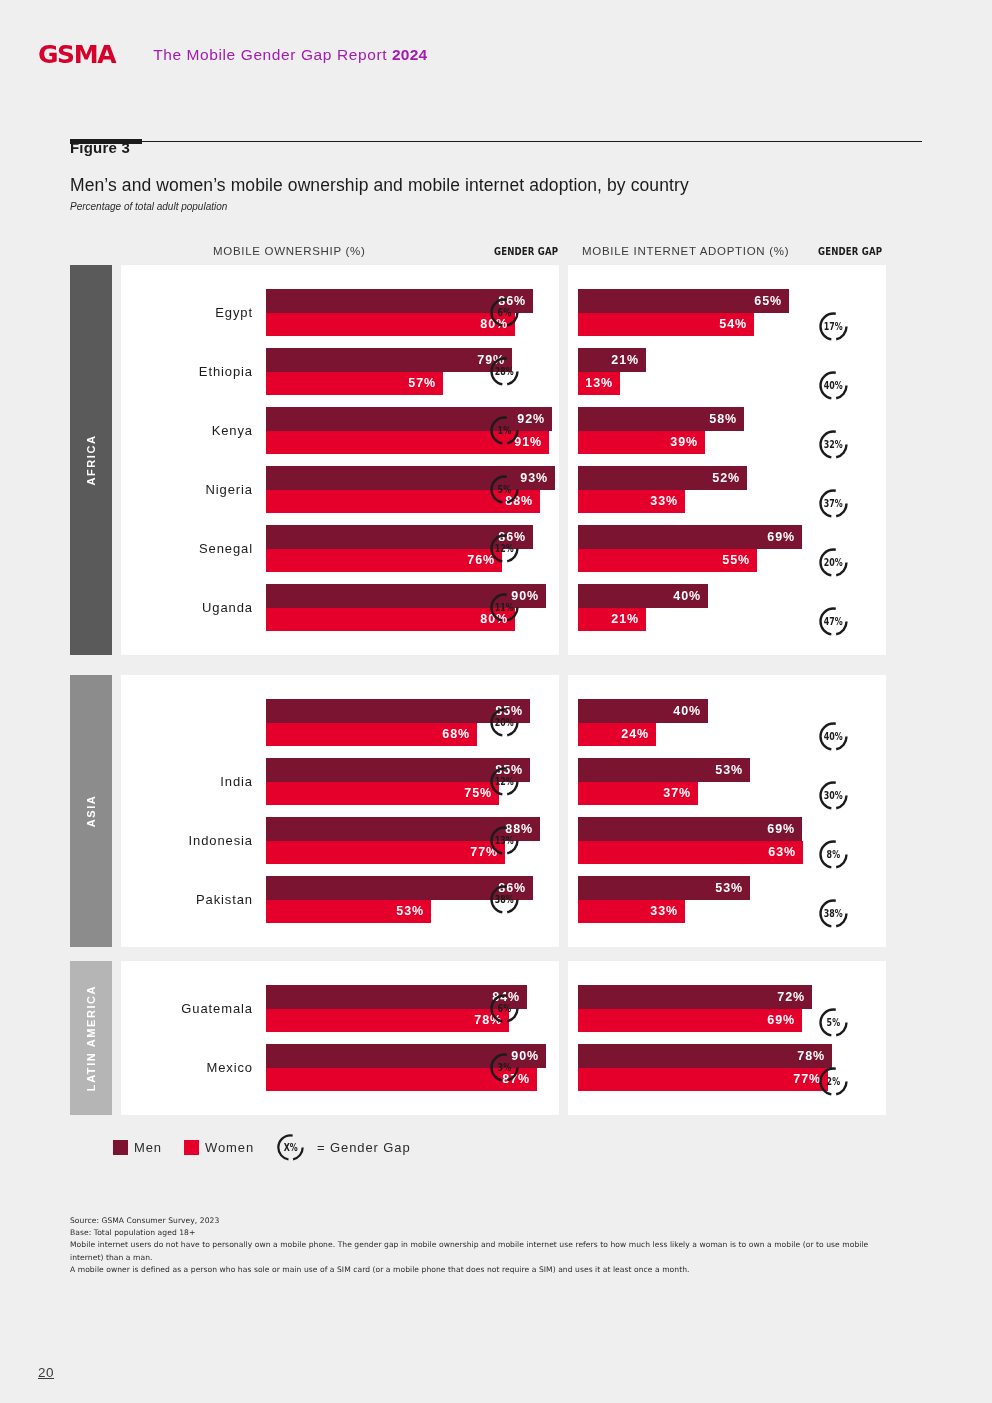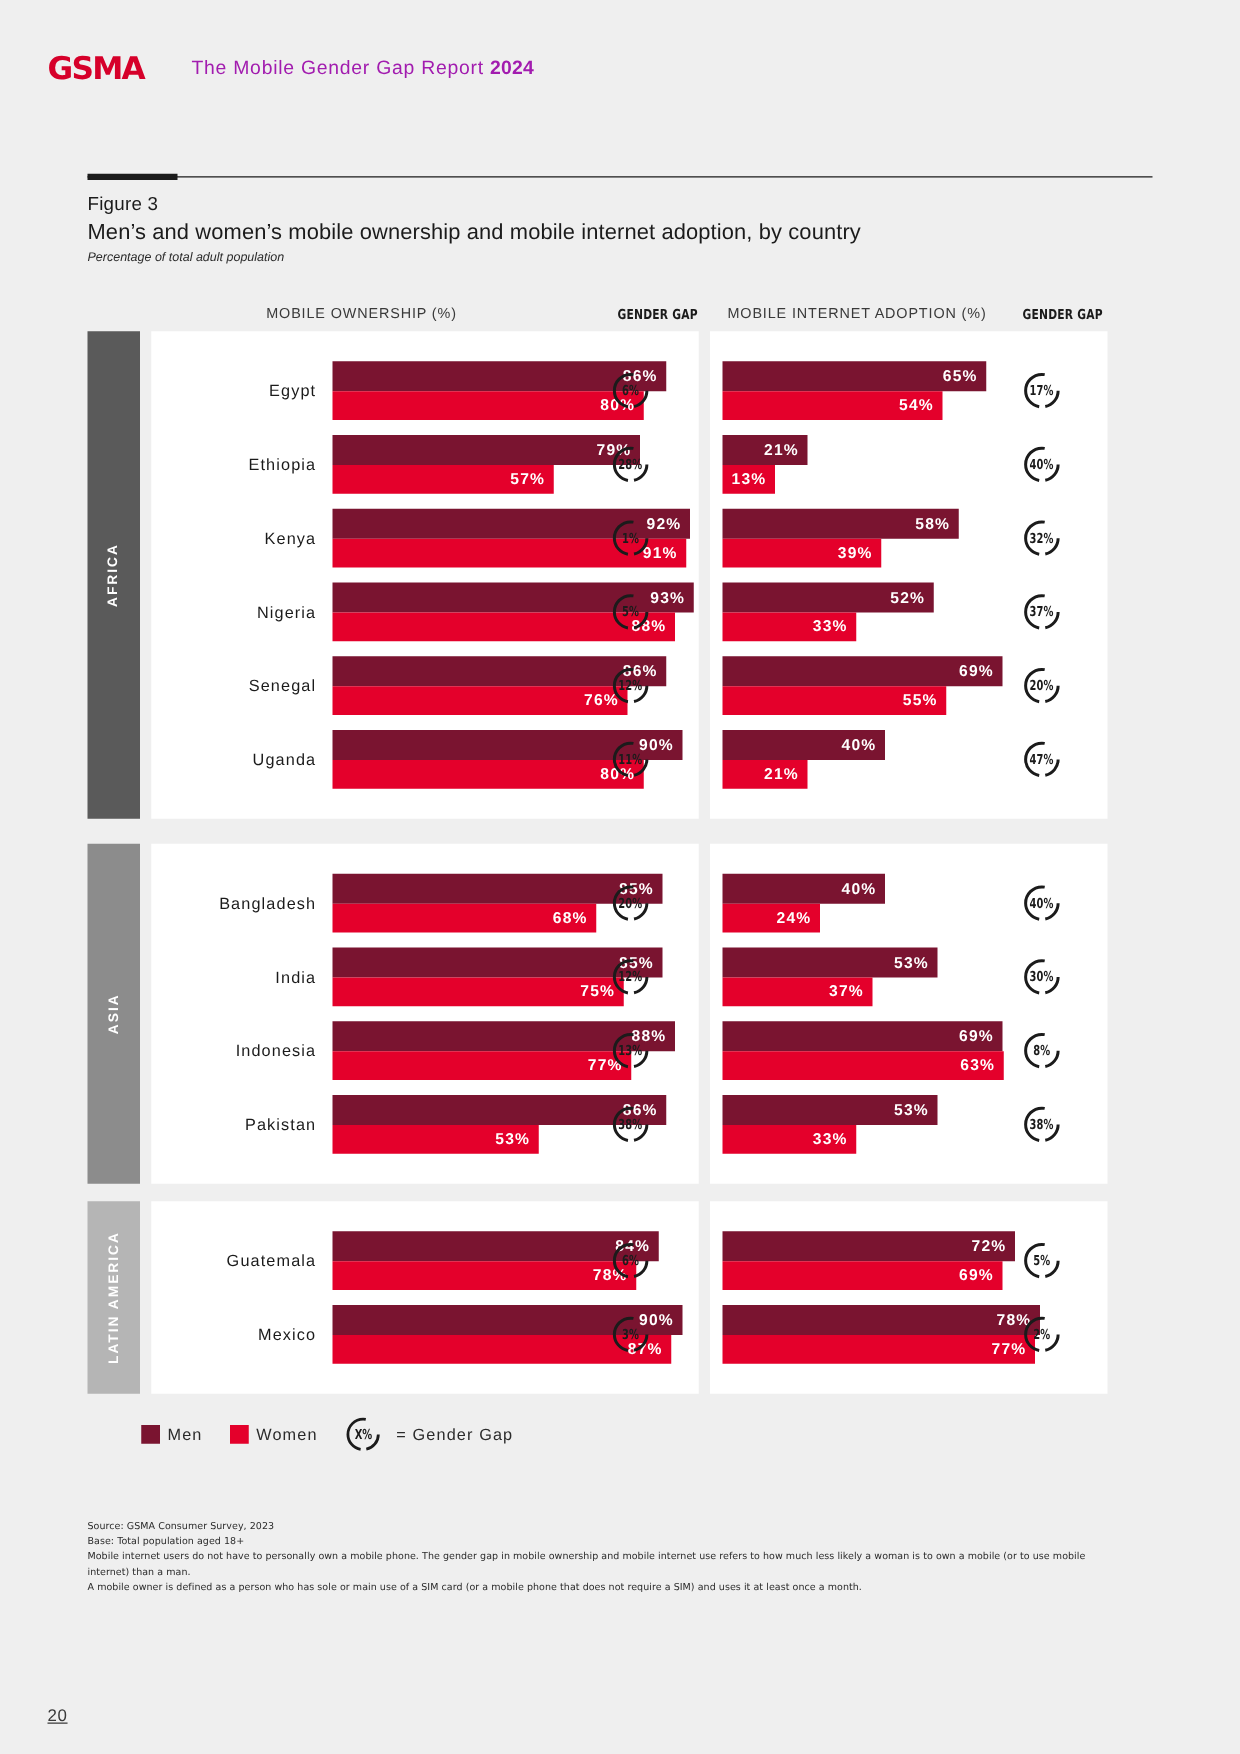--- a/index.html
+++ b/index.html
@@ -22,21 +22,21 @@
     margin-left: 38px; font-size: 15.5px; color: #a21caf;
     letter-spacing: 0.6px; font-weight: 400; white-space: nowrap;
   }
   .header-title b { font-weight: 700; letter-spacing: 0.2px; }
 
   
   .rule-wrap { position: absolute; left: 70px; top: 139px; width: 852px; height: 5px; }
   .rule-thin { position: absolute; left: 0; top: 2px; width: 852px; height: 1px; background: #1b1b1b; }
   .rule-thick { position: absolute; left: 0; top: 0; width: 72px; height: 5px; background: #1b1b1b; }
 
-  .fig-num { position: absolute; left: 70px; top: 155px; font-size: 15px; font-weight: 400; color: #1b1b1b; letter-spacing: 0.2px; }
+  .fig-num { position: absolute; left: 70px; top: 139px; font-size: 15px; font-weight: 700; color: #1b1b1b; letter-spacing: 0.2px; }
   .fig-title { position: absolute; left: 70px; top: 175px; font-size: 17.5px; color: #1b1b1b; font-weight: 400; letter-spacing: 0.1px; }
   .fig-sub { position: absolute; left: 70px; top: 201px; font-size: 10px; color: #2b2b2b; font-style: italic; }
 
   
   .col-head { position: absolute; font-size: 11.5px; color: #3a3a3a; letter-spacing: 0.7px; white-space: nowrap; }
   .col-head.cond { font-family: "DejaVu Sans", sans-serif; font-weight: 700; font-size: 11px; letter-spacing: 0.2px;
                    transform: scaleX(0.78); transform-origin: left center; color: #1b1b1b; }
   #ch-own  { left: 213px; top: 245px; }
   #ch-gg1  { left: 494px; top: 245px; }
   #ch-mia  { left: 582px; top: 245px; }
@@ -90,21 +90,21 @@
     width: 31px; height: 31px; position: relative;
     display: flex; align-items: center; justify-content: center;
   }
   .gg-circle svg { position: absolute; left: 0; top: 0; }
   .gg-circle span {
     position: relative; font-family: "DejaVu Sans", sans-serif;
     font-weight: 700; font-size: 11px; color: #1b1b1b;
     transform: scaleX(0.72); letter-spacing: 0px;
   }
   .gg-left  { left: 368px; }
-  .gg-right { left: 250px; }
+  .gg-right { left: 250px; align-items: flex-end; }
 
   
   .panel-right .bars { left: 10px; }
 
   
   .legend { position: absolute; left: 113px; top: 1133px; display: flex; align-items: center; }
   .legend-swatch { width: 15px; height: 15px; }
   .legend-swatch.men { background: #7a1430; }
   .legend-swatch.women { background: #e4002b; }
   .legend-text { font-size: 13px; color: #2b2b2b; letter-spacing: 0.9px; margin-left: 6px; }
@@ -300,21 +300,21 @@
               <div class="gg-circle">
                 <svg width="31" height="31" viewBox="0 0 31 31" aria-hidden="true">
                   <circle cx="15.5" cy="15.5" r="13" fill="none" stroke="#1b1b1b" stroke-width="2.4" stroke-dasharray="35 5 40.7" stroke-dashoffset="17.5"></circle>
                 </svg>
                 <span>40%</span>
               </div>
             </div>
           </div>
           <div class="row">
             <div class="bars">
-              <div class="bar men" style="width:189px">
+              <div class="bar men" style="width:166px">
                 <div class="val">58%</div>
               </div>
               <div class="bar women" style="width:127px">
                 <div class="val">39%</div>
               </div>
             </div>
             <div class="gg gg-right">
               <div class="gg-circle">
                 <svg width="31" height="31" viewBox="0 0 31 31" aria-hidden="true">
                   <circle cx="15.5" cy="15.5" r="13" fill="none" stroke="#1b1b1b" stroke-width="2.4" stroke-dasharray="35 5 40.7" stroke-dashoffset="17.5"></circle>
@@ -381,21 +381,20 @@
       </div>
     </div>
   <div class="region" id="region-asia">
       <div class="region-tab" id="tab-asia" style="height:272px">
         <span>ASIA</span>
       </div>
       <div style="width:9px"></div>
       <div class="panels">
         <div class="panel panel-left" style="height:272px">
           <div class="row first">
-            <div class="country-label">Bangladesh</div>
             <div class="bars">
               <div class="bar men" style="width:264px">
                 <div class="val">85%</div>
               </div>
               <div class="bar women" style="width:211px">
                 <div class="val">68%</div>
               </div>
             </div>
             <div class="gg gg-left">
               <div class="gg-circle">

